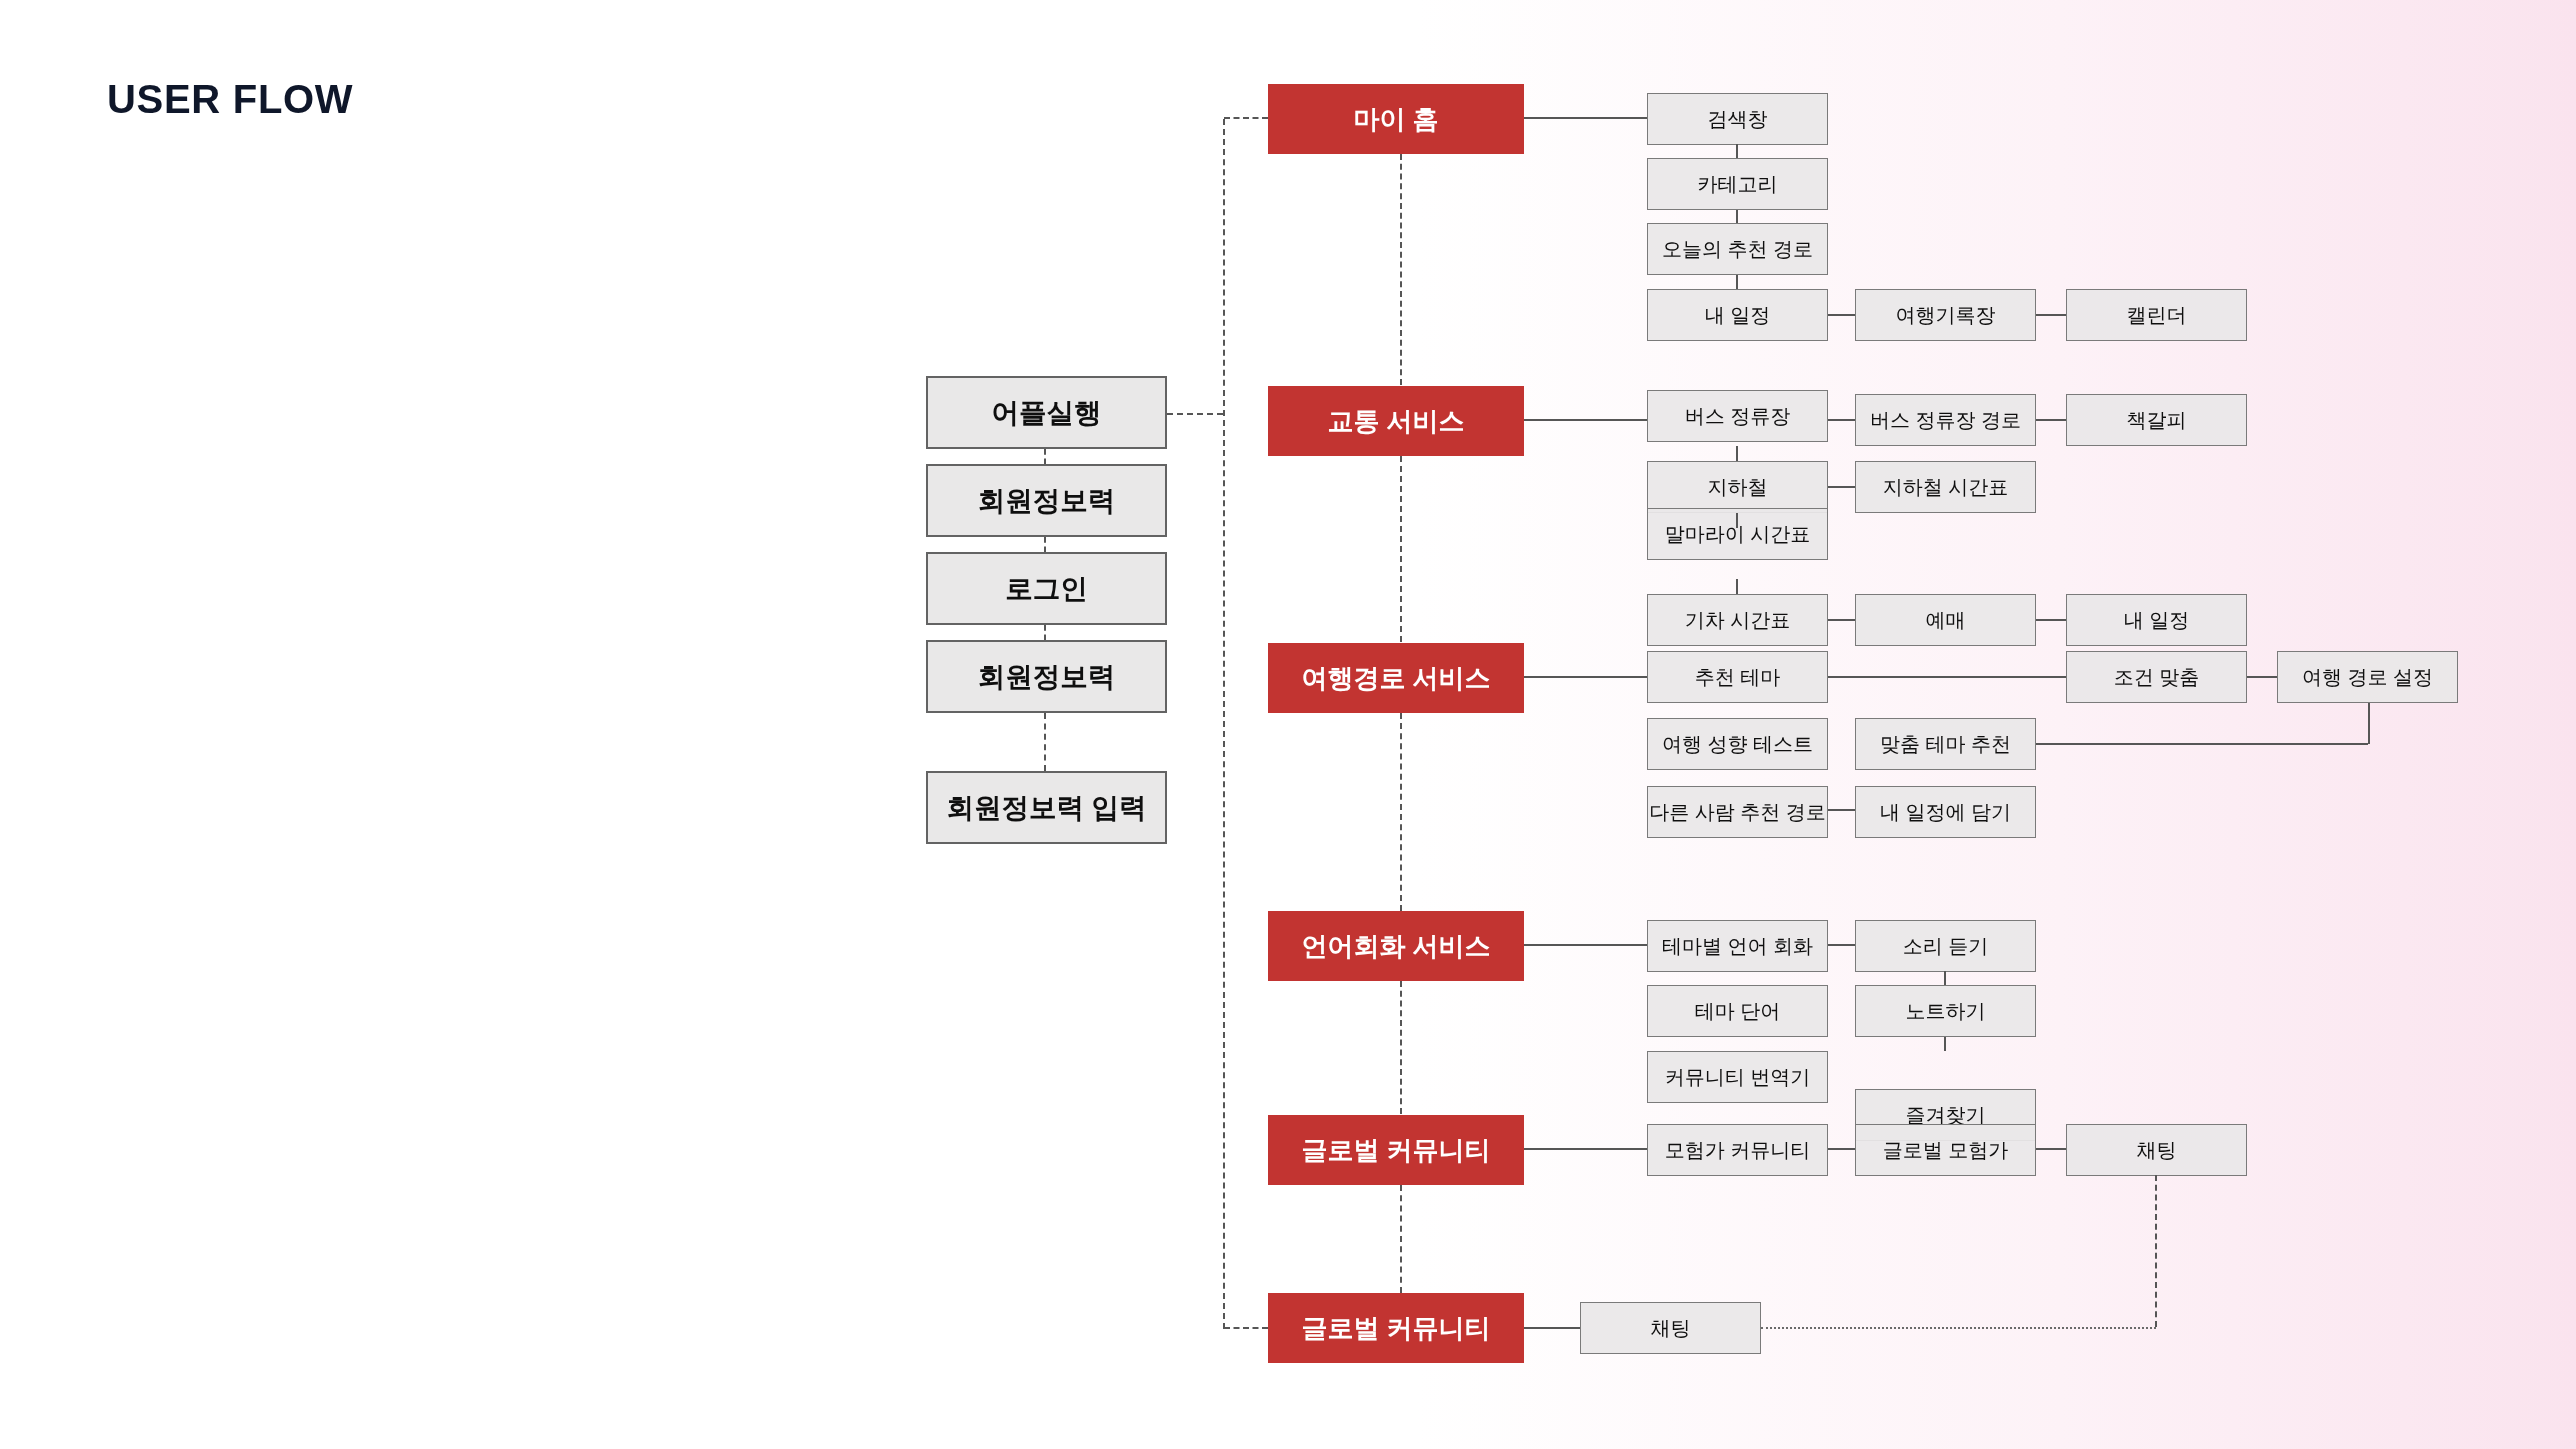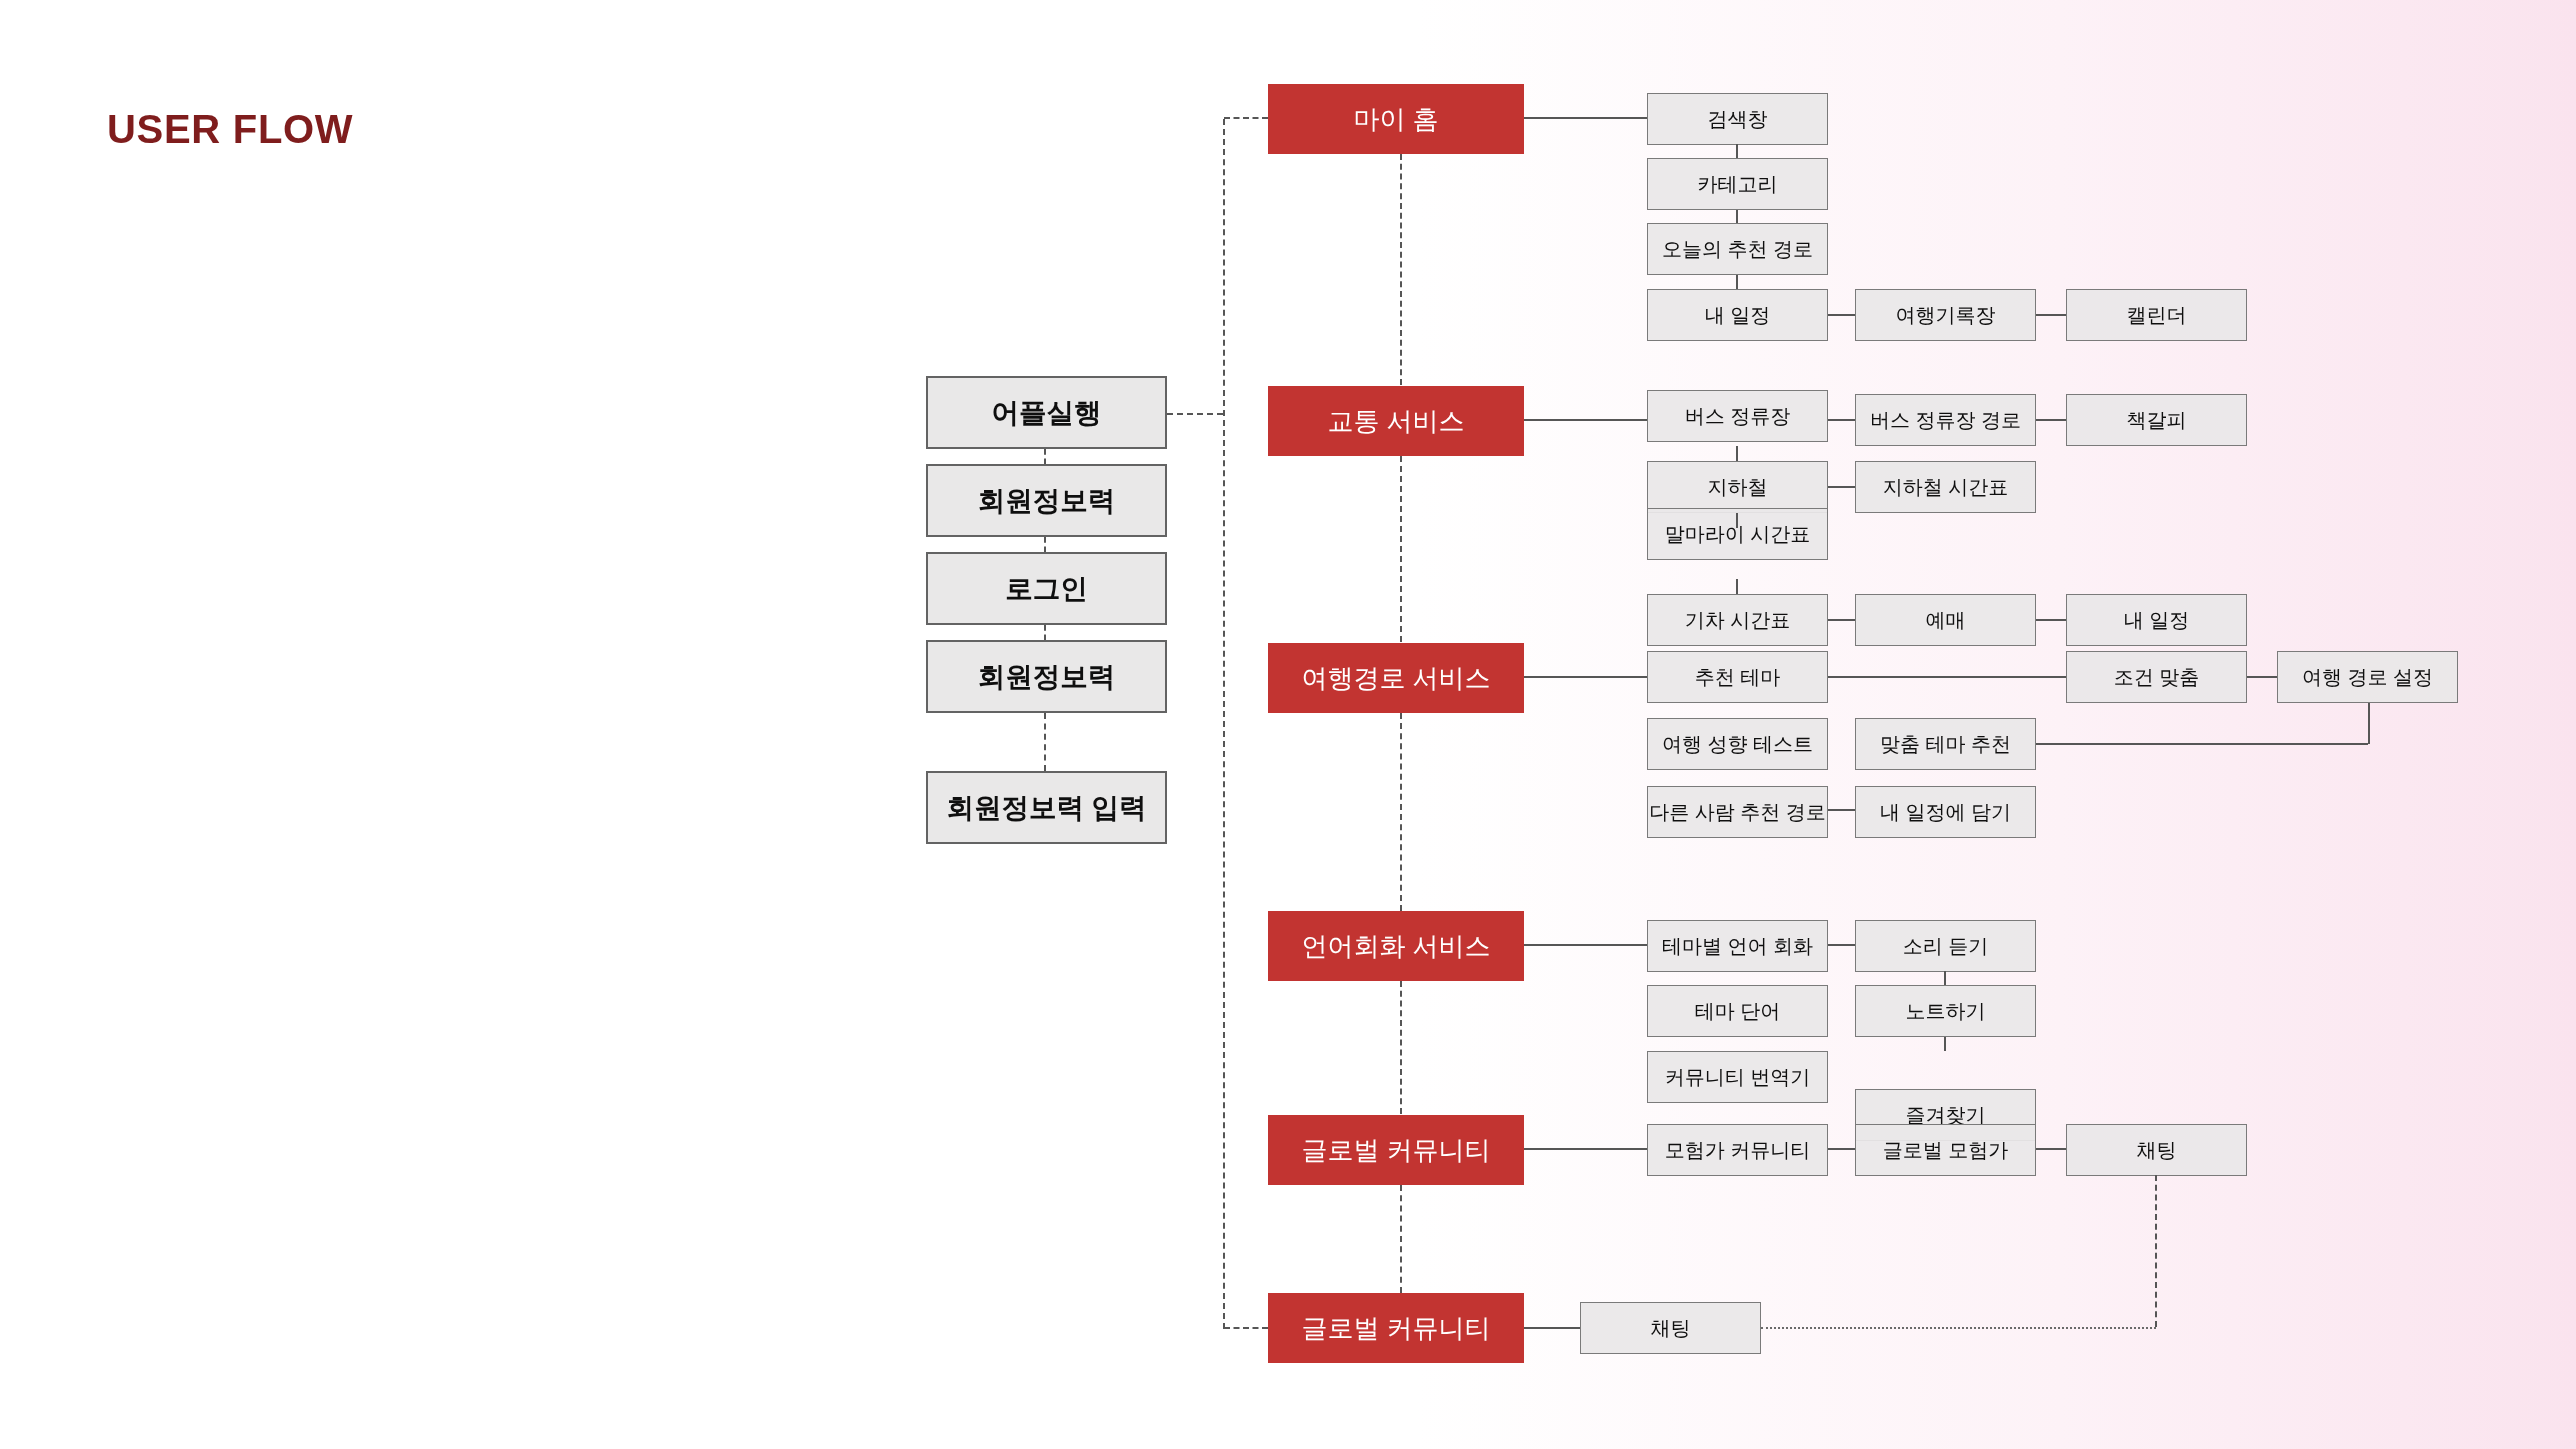--- a/index.html
+++ b/index.html
@@ -1,26 +1,26 @@
 <!DOCTYPE html>
 <html style="font-size:10.7px"><head>
 <meta charset="utf-8">
 <style>
   html,body{margin:0;padding:0}
   body{
     width:2576px;height:1449px;position:relative;overflow:hidden;
     font-family:"Liberation Sans","DejaVu Sans",sans-serif;
     background:linear-gradient(to right,#ffffff 0%,#ffffff 55%,#fdf2f7 80%,#fae3ee 100%);
   }
-  .title{position:absolute;left:107px;top:107px;font-size:40px;font-weight:800;letter-spacing:0.7px;color:#7f1d1d}
+  .title{position:absolute;left:107px;top:77px;font-size:40px;font-weight:800;letter-spacing:0.7px;color:#0f172a}
   .lbox{position:absolute;left:926px;width:241px;height:73px;background:#e9e8e8;border:2px solid #636363;
         box-sizing:border-box;display:flex;align-items:center;justify-content:center;
         font-size:27.5px;font-weight:700;color:#0f0f0f;text-align:center}
   .rbox{position:absolute;left:1268px;width:256px;height:70px;background:#c23431;color:#ffffff;
-        display:flex;align-items:center;justify-content:center;font-size:26px;font-weight:400;text-align:center}
+        display:flex;align-items:center;justify-content:center;font-size:26px;font-weight:700;text-align:center}
   .cbox{position:absolute;width:181px;height:52px;background:rgba(233,231,232,0.93);border:1.3px solid #7a7a7a;
         box-sizing:border-box;display:flex;align-items:center;justify-content:center;
         font-size:20px;font-weight:500;color:#0f0f0f;text-align:center;white-space:nowrap}
   .colA{left:1647px}.colB{left:1855px}.colC{left:2066px}.colD{left:2277px}
   .lh{position:absolute;display:block;height:2px;background:#565656}
   .lv{position:absolute;display:block;width:2px;background:#565656}
   .dh{position:absolute;display:block;height:0;border-top:2px dashed #565656}
   .dv{position:absolute;display:block;width:0;border-left:2px dashed #565656}
   .doth{position:absolute;display:block;height:0;border-top:2.7px dotted #6a6a6a}
 </style>

